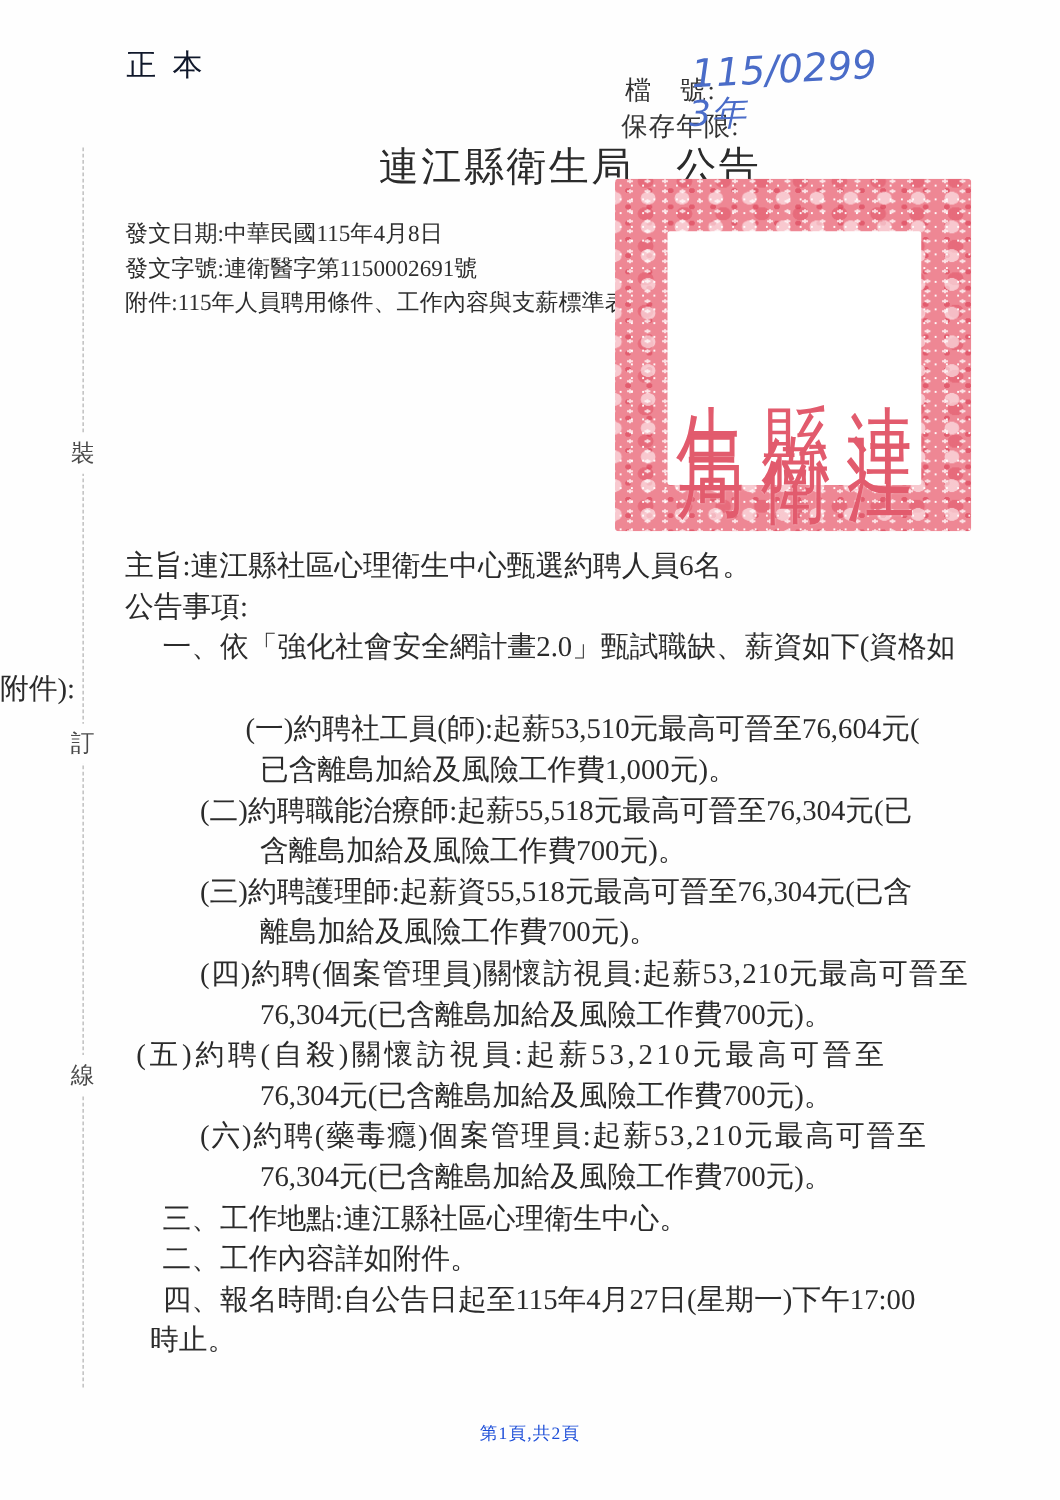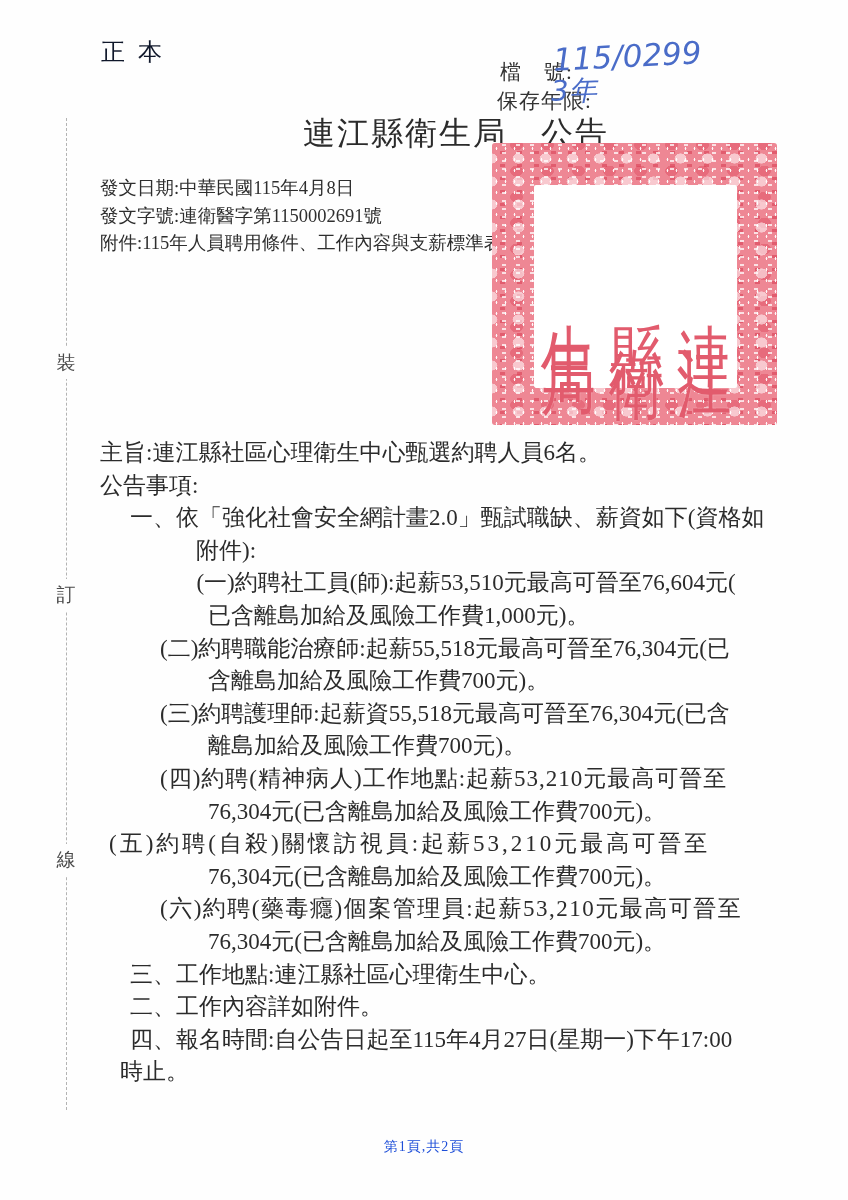--- a/index.html
+++ b/index.html
@@ -143,35 +143,35 @@
 <div class="abs binding-mark mark-2">線</div>
 
 <div class="abs body-block">
 
     <div class="body-line" style="padding-left: 100px; letter-spacing: 0px;">主旨:連江縣社區心理衛生中心甄選約聘人員6名。</div>
 
     <div class="body-line" style="padding-left: 100px; letter-spacing: 0px;">公告事項:</div>
 
     <div class="body-line" style="padding-left: 130px; letter-spacing: 0px;">一、依「強化社會安全網計畫2.0」甄試職缺、薪資如下(資格如</div>
 
-    <div class="body-line" style="padding-left: 196px; letter-spacing: 0px;">附件):</div>
+    <div class="body-line" style="letter-spacing: 0px;">附件):</div>
 
     <div class="body-line" style="padding-left: 112px; letter-spacing: 0px; text-align: center;">(一)約聘社工員(師):起薪53,510元最高可晉至76,604元(</div>
 
     <div class="body-line" style="padding-left: 208px; letter-spacing: 0px;">已含離島加給及風險工作費1,000元)。</div>
 
     <div class="body-line" style="padding-left: 160px; letter-spacing: 0px;">(二)約聘職能治療師:起薪55,518元最高可晉至76,304元(已</div>
 
     <div class="body-line" style="padding-left: 208px; letter-spacing: 0px;">含離島加給及風險工作費700元)。</div>
 
     <div class="body-line" style="padding-left: 160px; letter-spacing: 0px;">(三)約聘護理師:起薪資55,518元最高可晉至76,304元(已含</div>
 
     <div class="body-line" style="padding-left: 208px; letter-spacing: 0px;">離島加給及風險工作費700元)。</div>
 
-    <div class="body-line" style="padding-left: 160px; letter-spacing: 1px;">(四)約聘(精神病人)工作地點:起薪53,210元最高可晉至</div>
+    <div class="body-line" style="padding-left: 160px; letter-spacing: 1px;">(四)約聘(個案管理員)關懷訪視員:起薪53,210元最高可晉至</div>
 
     <div class="body-line" style="padding-left: 208px; letter-spacing: 0px;">76,304元(已含離島加給及風險工作費700元)。</div>
 
     <div class="body-line" style="padding-left: 109px; letter-spacing: 3px;">(五)約聘(自殺)關懷訪視員:起薪53,210元最高可晉至</div>
 
     <div class="body-line" style="padding-left: 208px; letter-spacing: 0px;">76,304元(已含離島加給及風險工作費700元)。</div>
 
     <div class="body-line" style="padding-left: 160px; letter-spacing: 1.5px;">(六)約聘(藥毒癮)個案管理員:起薪53,210元最高可晉至</div>
 
     <div class="body-line" style="padding-left: 208px; letter-spacing: 0px;">76,304元(已含離島加給及風險工作費700元)。</div>

